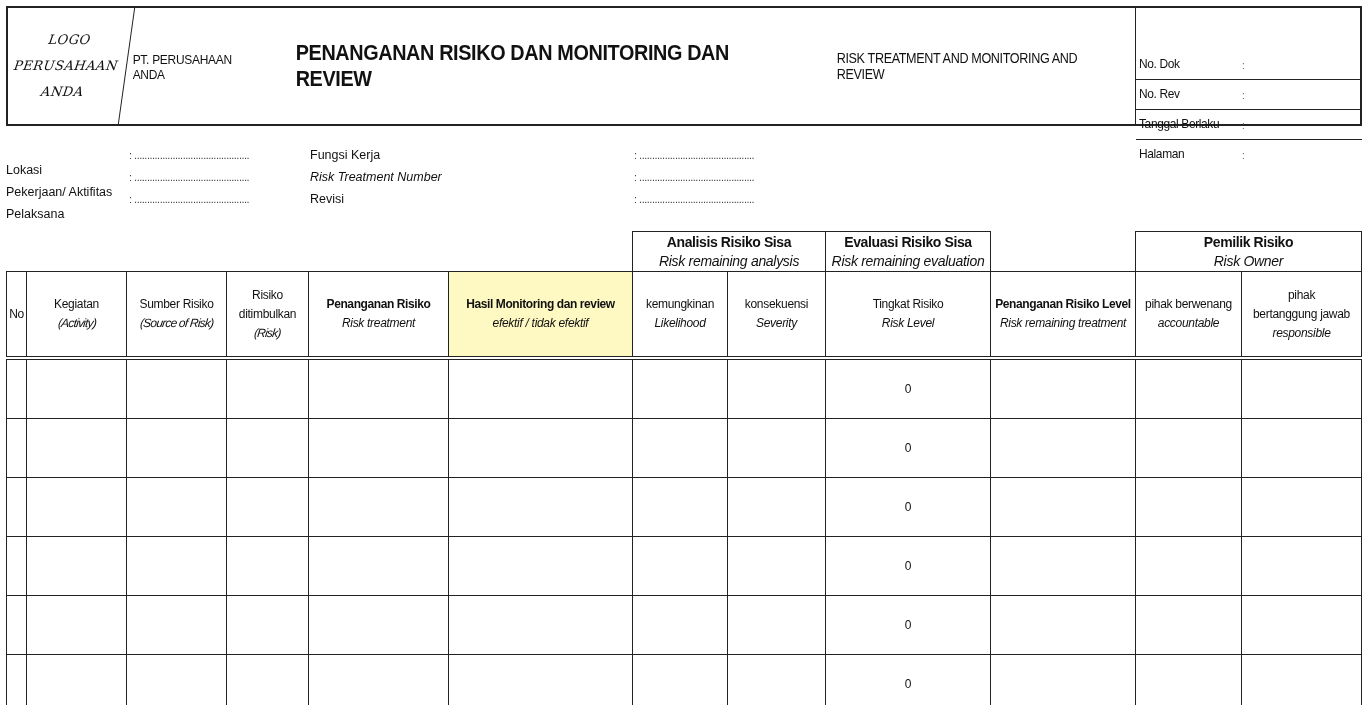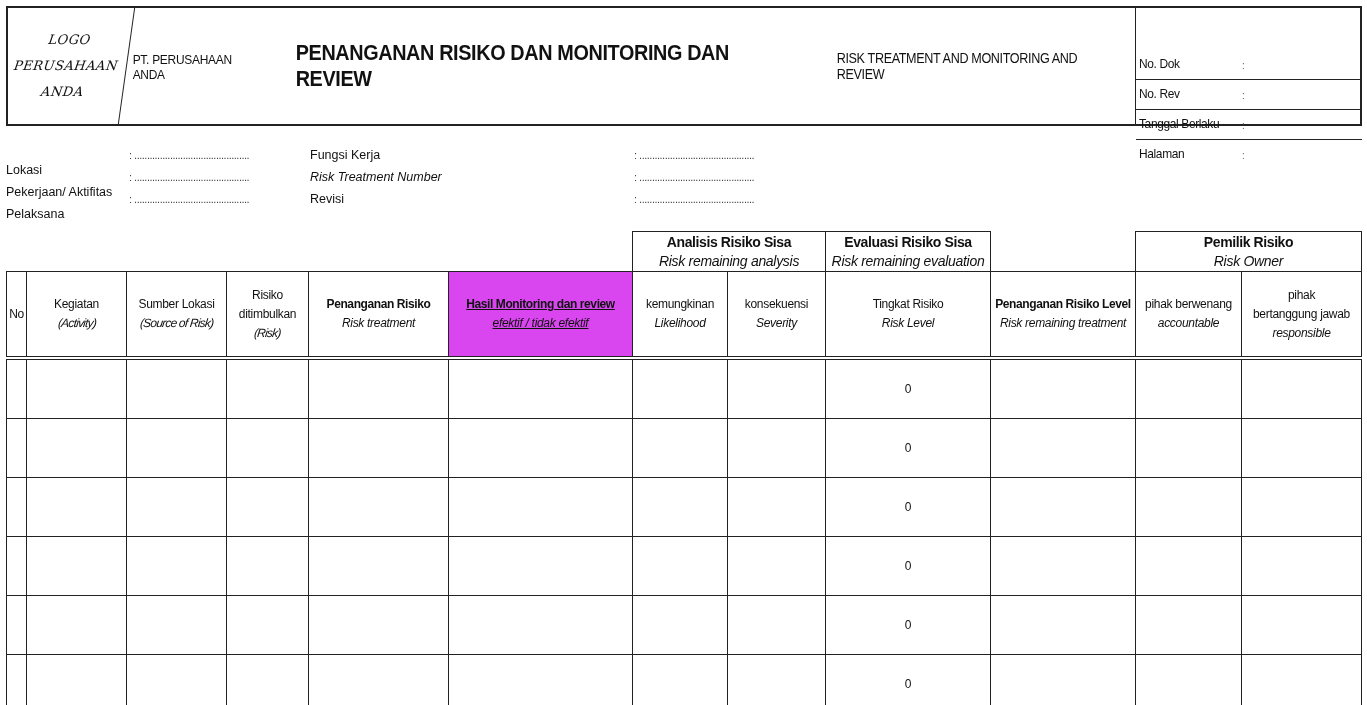--- a/index.html
+++ b/index.html
@@ -25,21 +25,21 @@
   table.grid { position:absolute; left:6px; top:231px; border-collapse:collapse; table-layout:fixed; font-family:"Liberation Sans", sans-serif; font-size:12px; }
   table.grid td, table.grid th { border:1.5px solid #222; padding:0; text-align:center; vertical-align:middle; font-weight:normal; overflow:hidden; }
   .nob { border:none !important; }
   .grp { height:40px; font-size:14px; line-height:19px; }
   .grp b { font-weight:bold; letter-spacing:-0.4px; }
   .grp i { letter-spacing:-0.3px; }
   .hd { height:84px; line-height:19px; font-size:12px; letter-spacing:-0.3px; border-bottom:4px double #222 !important; }
   .hd b { font-weight:bold; letter-spacing:-0.4px; }
   .hd i { letter-spacing:-0.3px; }
   .hd .scribe { font-style:italic; letter-spacing:-0.8px; transform:skewX(-6deg); display:inline-block; }
-  .shade { background:#d946ef;text-decoration:underline; }
+  .shade { background:#fef9c3; }
   tr.datarow td { height:58px; }
   .zero { font-size:12px; }
 </style>
 </head>
 <body>
 
 <div class="abs hdrbox"></div>
 <div class="abs logo">
   <span>LOGO</span>
   <span>PERUSAHAAN</span>
@@ -122,21 +122,21 @@
       <i>Risk Owner</i>
     </td>
   </tr>
   <tr class="hd">
     <th class="hd">No</th>
     <th class="hd">
       <span>Kegiatan</span><br>
       <span class="scribe">(Activity)</span>
     </th>
     <th class="hd">
-      <span>Sumber Lokasi</span><br>
+      <span>Sumber Risiko</span><br>
       <span class="scribe">(Source of Risk)</span>
     </th>
     <th class="hd">
       <span>Risiko</span><br>
       <span>ditimbulkan</span><br>
       <span class="scribe">(Risk)</span>
     </th>
     <th class="hd">
       <b>Penanganan Risiko</b><br>
       <i>Risk treatment</i>

